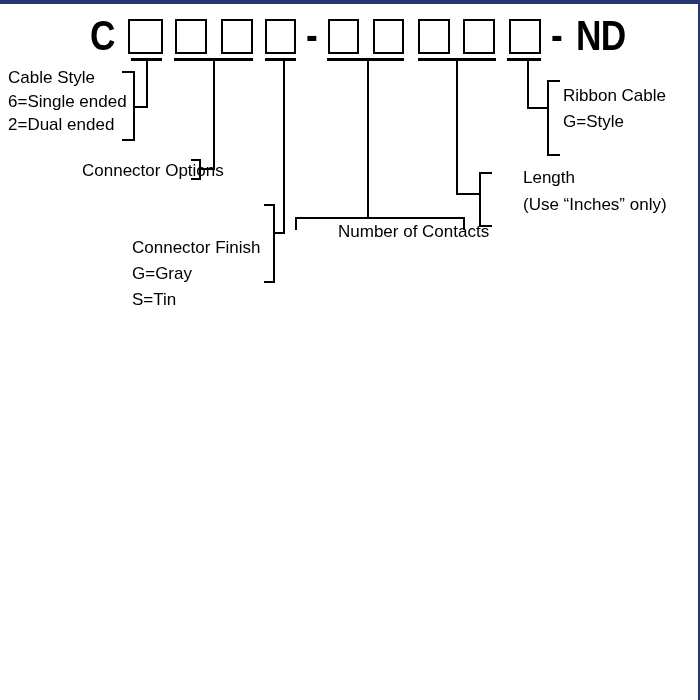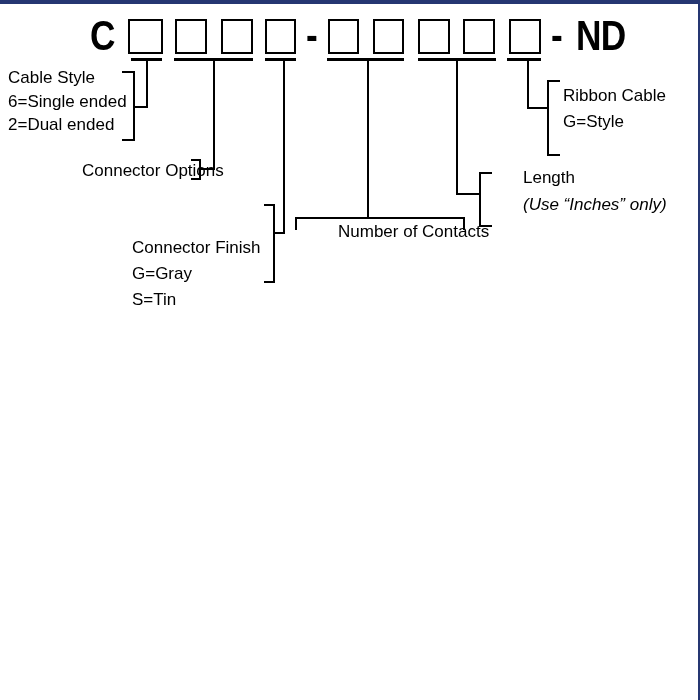--- a/index.html
+++ b/index.html
@@ -61,21 +61,21 @@
   .bk6{left:547px;top:80px;width:13px;height:76px;}
 
   
   .lbl{position:absolute;font-size:17px;white-space:nowrap;}
   .lbl-cable{left:8px;top:66px;line-height:23.5px;}
   .lbl-connopt{left:43px;top:159px;line-height:23px;margin-left:39px;}
   .lbl-finish{left:132px;top:204px;line-height:26px;margin-top:31px;}
   .lbl-contacts{left:302px;top:220px;line-height:23px;margin-left:36px;}
   .lbl-length{left:487px;top:164px;line-height:27px;margin-left:36px;}
   .lbl-ribbon{left:563px;top:83px;line-height:26px;}
-  .it{font-style:italic;}
+  .it{}
 </style>
 </head>
 <body>
 
 <div id="root">
   <div class="topbar"></div>
   <div class="rightbar"></div>
 
   <span class="bigtxt pn-prefix">C</span>
   <span class="pbox b1"></span>

